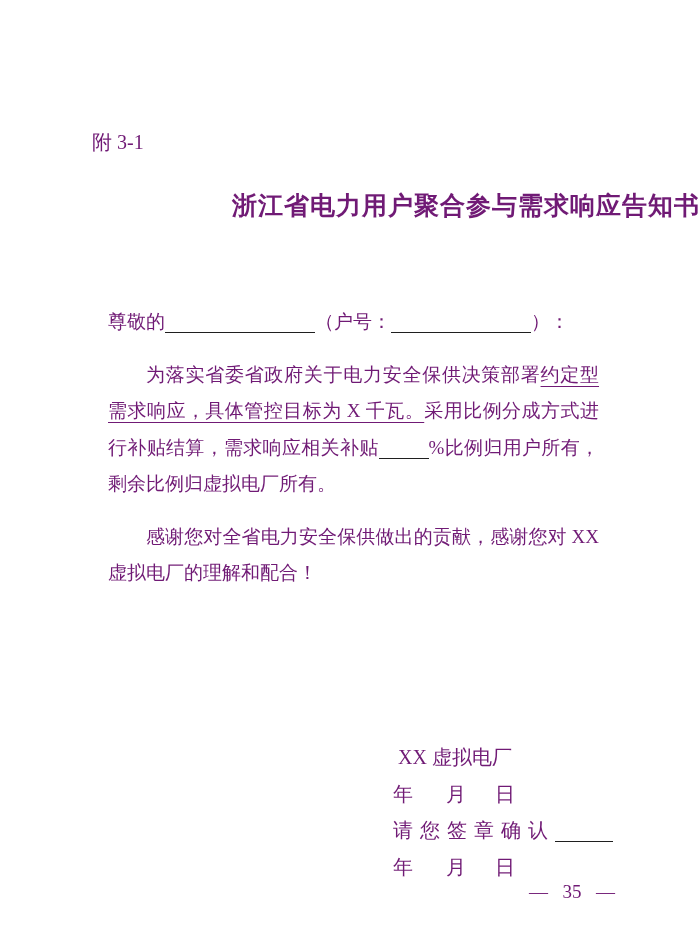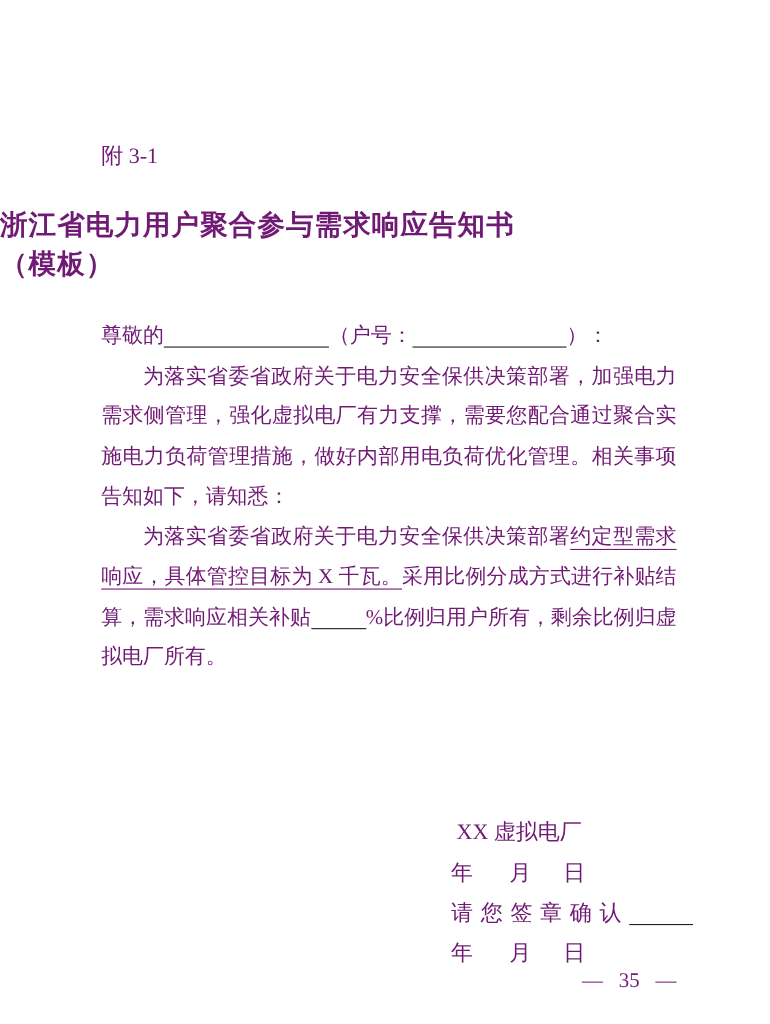--- a/index.html
+++ b/index.html
@@ -23,51 +23,51 @@
     top: 130px;
     font-size: 20px;
     line-height: 24px;
   }
   .title {
     position: absolute;
     left: 0;
     top: 188px;
     width: 700px;
     margin: 0;
-    text-align: left;
+    text-align: right;
     font-size: 25px;
     font-weight: bold;
     line-height: 35px;
     letter-spacing: 1px;
   }
   .body-text {
     position: absolute;
     left: 92px;
     top: 288px;
     width: 523px;
     font-size: 19px;
     line-height: 36.5px;
     text-align: justify;
   }
-  .para { margin: 0; }
+  .para { margin: 16px; }
   .para.indent { text-indent: 38px; }
   .u {
     text-decoration: underline;
     text-underline-offset: 5px;
     text-decoration-thickness: 1px;
   }
   .blank {
     display: inline-block;
     height: 1px;
     border-bottom: 1px solid #1f1f1f;
     vertical-align: -5px;
   }
   .signature {
     position: absolute;
-    left: 410px;
+    left: 393px;
     top: 739px;
     font-size: 20px;
     line-height: 36.5px;
   }
   .sig-company { padding-left: 5px; }
   .date-row .y { display: inline-block; margin-right: 33px; }
   .date-row .m { display: inline-block; margin-right: 29px; }
   .confirm-label { letter-spacing: 7px; margin-top: 32px; }
   .sig-blank { width: 58px; }
   .footer {
@@ -83,27 +83,26 @@
 </style>
 </head>
 <body>
 
 <div class="page">
 
   <div class="doc-label">附 3-1</div>
 
   <h1 class="title">
     <span>浙江省电力用户聚合参与需求响应告知书</span><br>
-    <span>（模板）</span>
   </h1>
 
   <div class="body-text" id="body-paragraphs">
       <p class="para"><span>尊敬的</span><span class="blank" style="width: 150px;"></span><span>（户号：</span><span class="blank" style="width: 140px;"></span><span>）：</span></p>
-      <p class="para indent"><span>为落实省委省政府关于电力安全保供决策部署，加强电力需求侧管理，强化虚拟电厂有力支撑，需要您配合通过聚合实施电力负荷管理措施，做好内部用电负荷优化管理。相关事项告知如下，请知悉：</span></p>
       <p class="para indent"><span>为落实省委省政府关于电力安全保供决策部署</span><span class="u">约定型需求响应，具体管控目标为 X 千瓦。</span><span>采用比例分成方式进行补贴结算，需求响应相关补贴</span><span class="blank" style="width: 50px;"></span><span>%比例归用户所有，剩余比例归虚拟电厂所有。</span></p>
+      <p class="para indent"><span>感谢您对全省电力安全保供做出的贡献，感谢您对 XX 虚拟电厂的理解和配合！</span></p>
     </div>
 
   <div class="signature">
     <div class="sig-company">XX 虚拟电厂</div>
     <div class="date-row">
       <span class="y">年</span><span class="m">月</span><span>日</span>
     </div>
     <div>
       <span class="confirm-label">请您签章确认</span><span class="blank sig-blank" style="width: 58px;"></span>
     </div>

